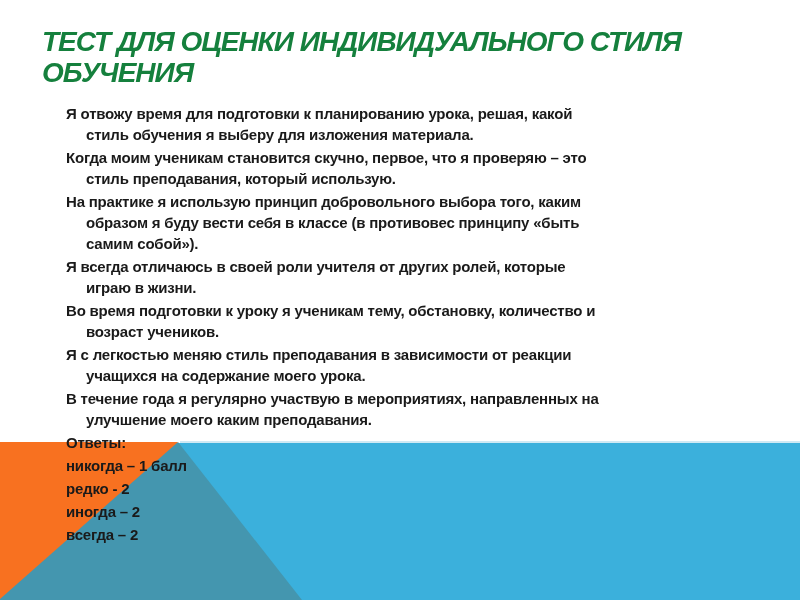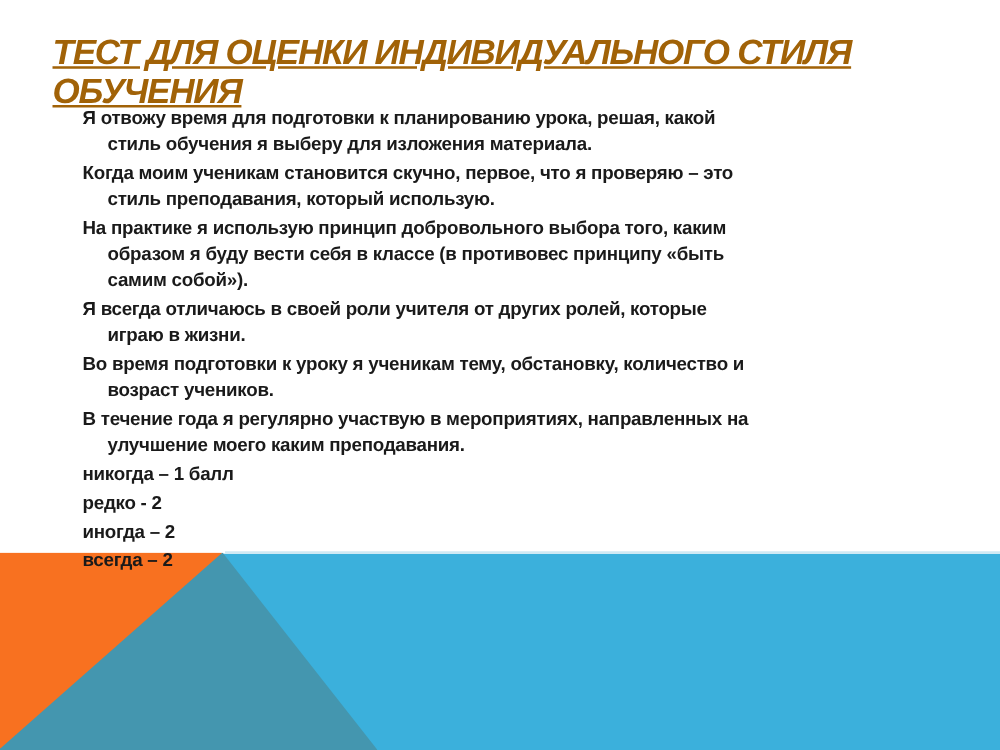--- a/index.html
+++ b/index.html
@@ -57,21 +57,21 @@
     font-weight: bold;
     font-style: italic;
     letter-spacing: -1px;
     color: #1a1a1a;
     white-space: pre-line;
     text-transform: uppercase;
   }
   .body-text {
     position: absolute;
     left: 66px;
-    top: 84px;
+    top: 103px;
     width: 715px;
     color: #1a1a1a;
   }
   .body-text p {
     margin: 0 0 2px 0;
     padding-left: 20px;
     text-indent: -20px;
     font-size: 15px;
     line-height: 21px;
     font-weight: bold;
@@ -82,36 +82,39 @@
 </head>
 <body>
 
 <div class="slide" style="background: rgb(255, 255, 255);">
 
   <div class="blue-band" style="background: rgb(59, 176, 220);"></div>
   <div class="blue-band-highlight" style="background: rgb(207, 233, 244);"></div>
   <div class="teal-triangle" style="background: rgb(68, 150, 175);"></div>
   <div class="orange-triangle" style="background: rgb(248, 113, 32);"></div>
 
-  <div class="title" style="color: #a16207; text-decoration: underline;">ТЕСТ ДЛЯ ОЦЕНКИ ИНДИВИДУАЛЬНОГО СТИЛЯ
+  <div class="title" style="color: #15803d;">ТЕСТ ДЛЯ ОЦЕНКИ ИНДИВИДУАЛЬНОГО СТИЛЯ
 ОБУЧЕНИЯ</div>
 
   <div class="body-text" style="color: rgb(26, 26, 26);">
     <p>Я отвожу время для подготовки к планированию урока, решая, какой
 стиль обучения я выберу для изложения материала.</p>
     <p>Когда моим ученикам становится скучно, первое, что я проверяю – это
 стиль преподавания, который использую.</p>
     <p>На практике я использую принцип добровольного выбора того, каким
 образом я буду вести себя в классе (в противовес принципу «быть
 самим собой»).</p>
     <p>Я всегда отличаюсь в своей роли учителя от других ролей, которые
 играю в жизни.</p>
     <p>Во время подготовки к уроку я ученикам тему, обстановку, количество и
 возраст учеников.</p>
+    <p>Я с легкостью меняю стиль преподавания в зависимости от реакции
+учащихся на содержание моего урока.</p>
     <p>В течение года я регулярно участвую в мероприятиях, направленных на
 улучшение моего каким преподавания.</p>
+    <p>Ответы:</p>
     <p>никогда – 1 балл</p>
     <p>редко - 2</p>
     <p>иногда – 2</p>
     <p>всегда – 2</p>
   </div>
 
 </div>
 
 </body></html>

